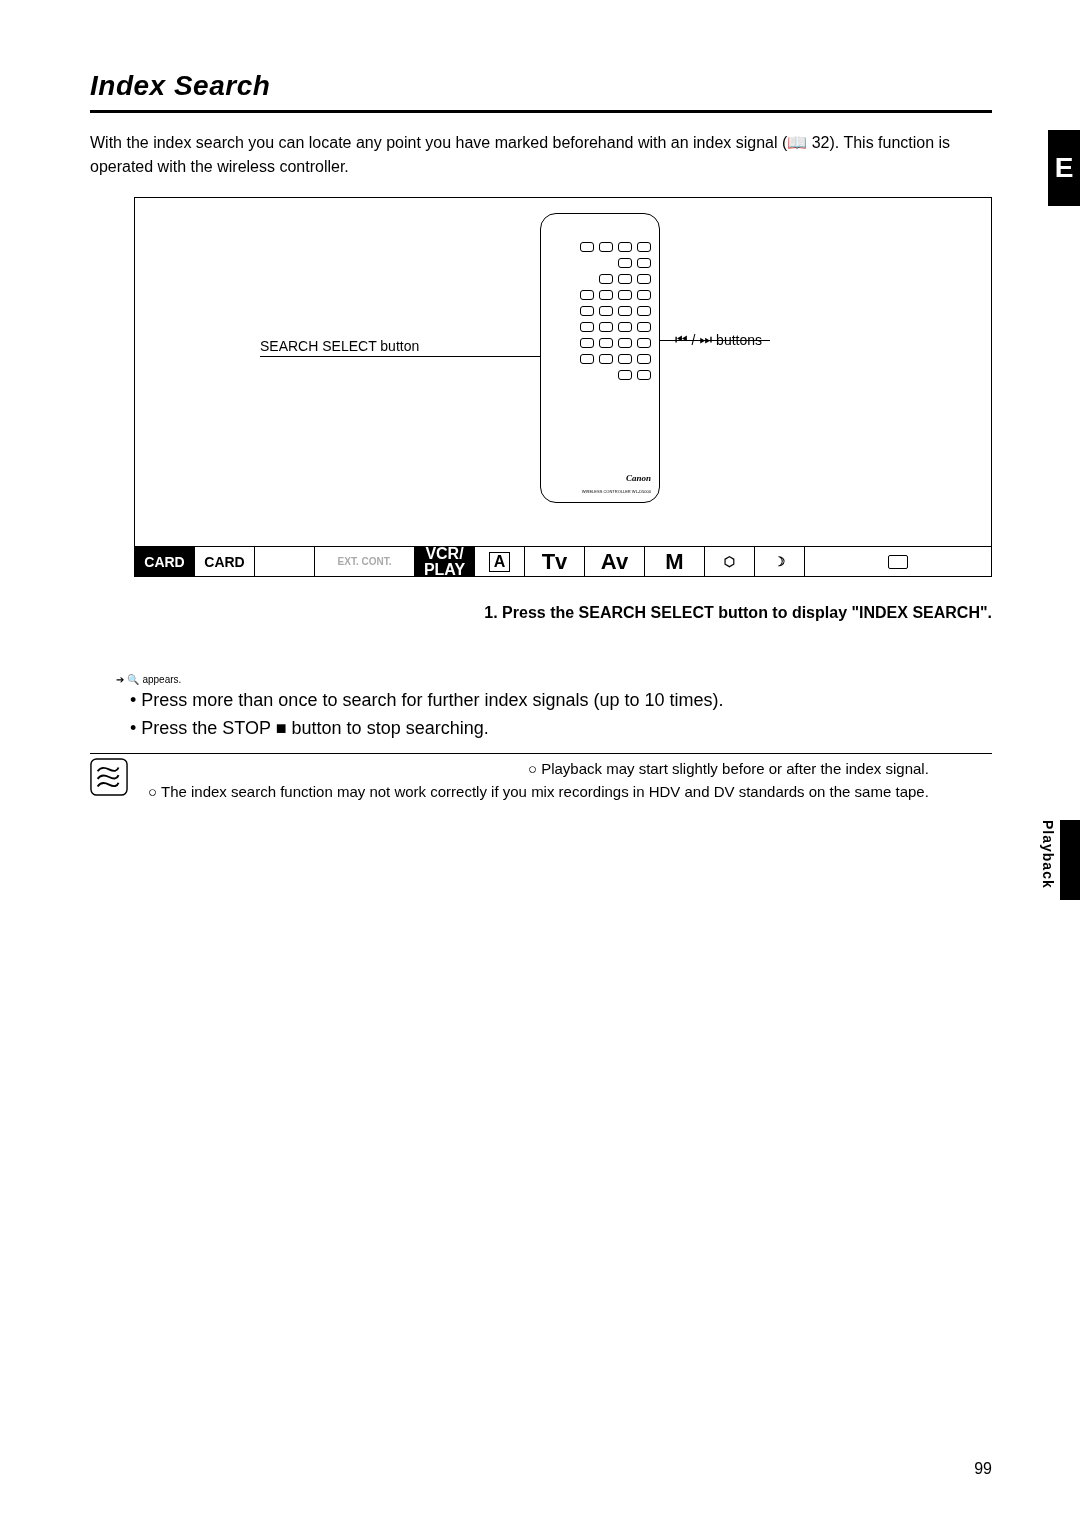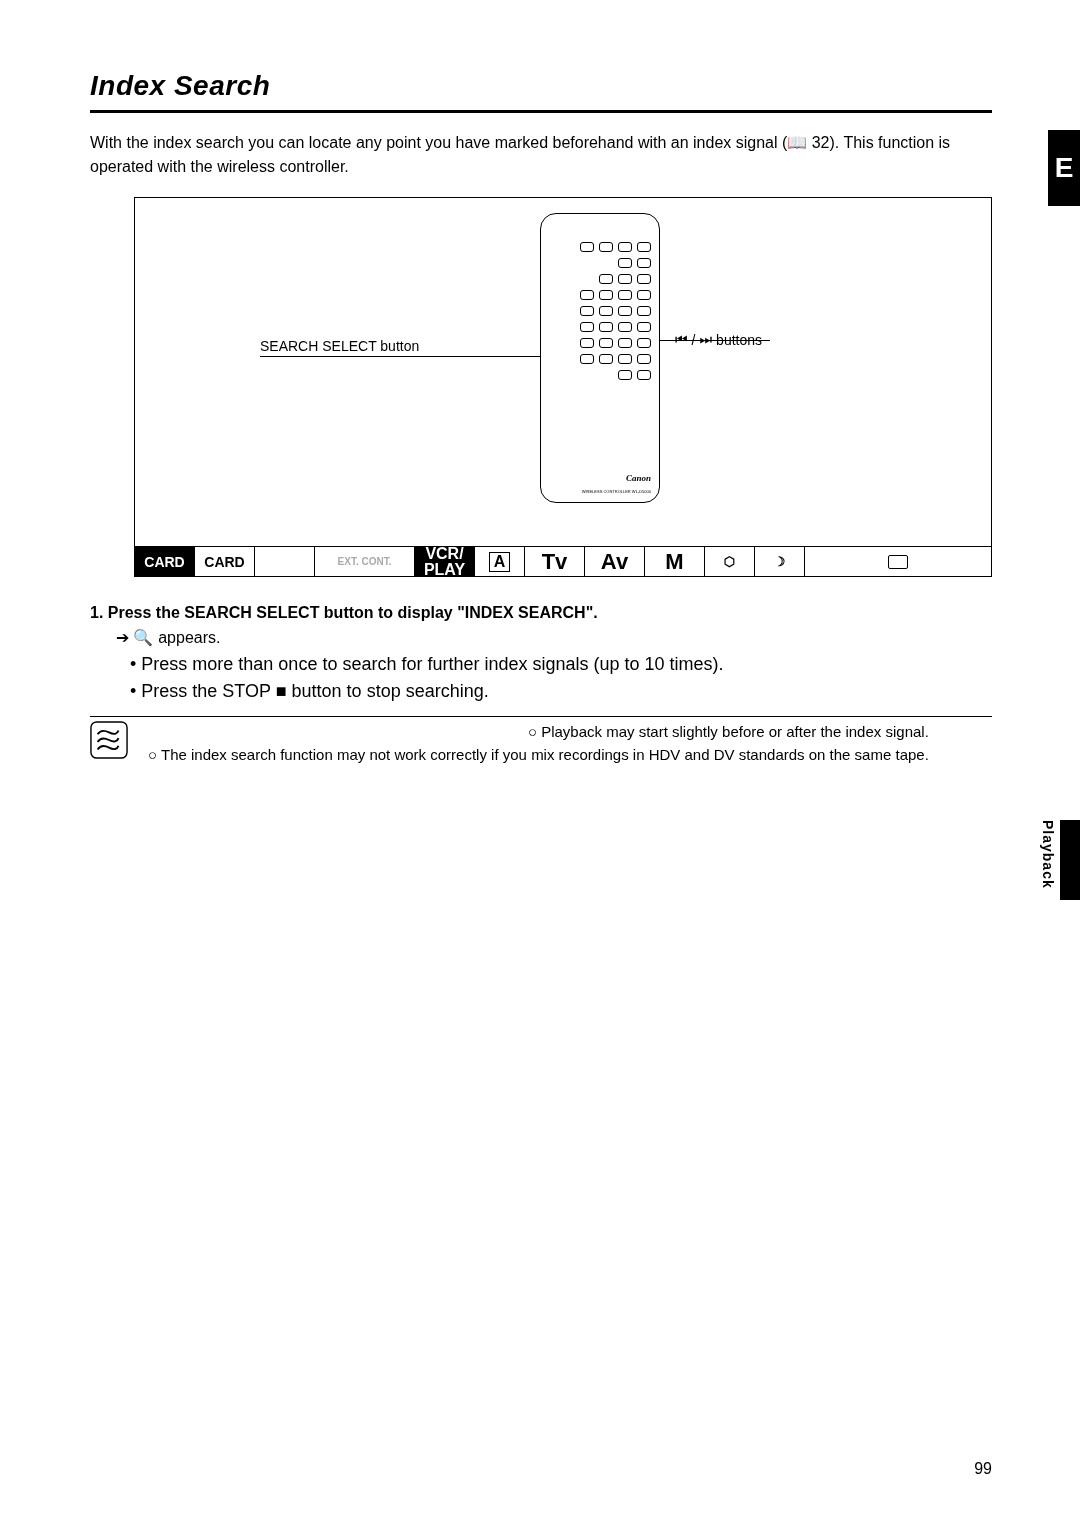--- a/index.html
+++ b/index.html
@@ -136,24 +136,26 @@
     .av   { width: 60px; font-size: 22px;}
     .m    { width: 60px; font-size: 22px;}
     .other { width: 50px; }
     .steps {
       font-size: 16px;
       line-height: 1.55;
     }
     .step-head {
       font-weight: bold;
       margin-top: 24px;
+      text-align: right;
     }
     .sub {
       padding-left: 26px;
-      font-size: 16px;
+      font-size: 10px;
+      margin-top: 46px;
     }
     .sub2 {
       padding-left: 40px;
       font-size: 18px;
     }
     .hr-thin {
       border: none;
       border-top: 1px solid #000;
       margin: 10px 0 4px 0;
     }

